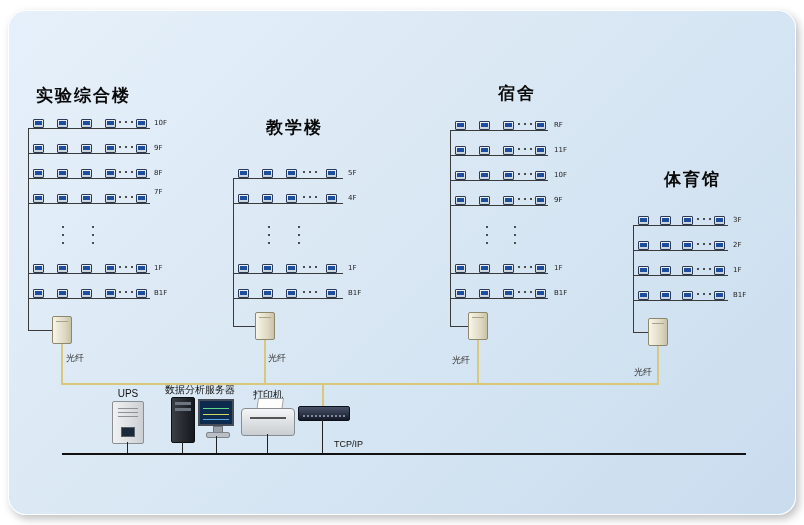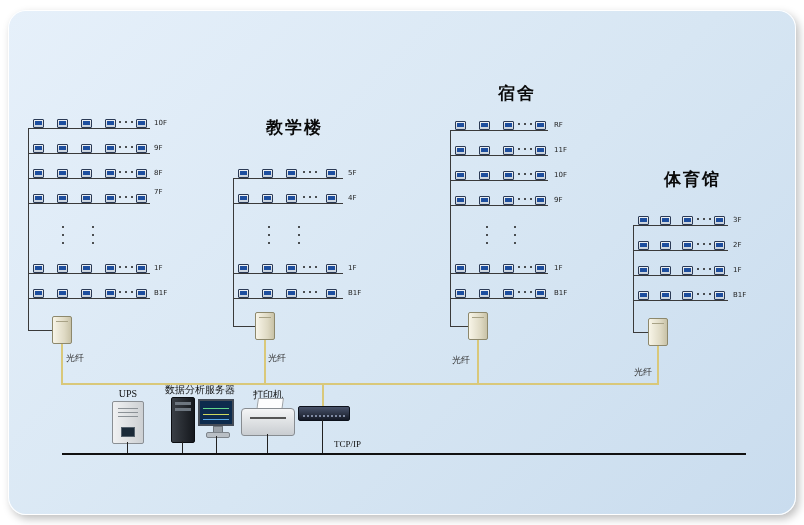--- a/index.html
+++ b/index.html
@@ -15,21 +15,21 @@
   .fiber-label{position:absolute;font-family:"Liberation Serif",serif;font-size:9px;color:#333;white-space:nowrap;}
   .device{position:absolute;width:11px;height:9px;background:linear-gradient(#eef1f4,#c7d0da);
           border:1px solid #2b3a55;border-radius:1px;box-sizing:border-box;}
   .device::after{content:"";position:absolute;left:1px;top:1px;right:1px;height:4px;background:#1d4e9e;}
   .cabinet{position:absolute;width:20px;height:28px;border:1px solid #8d886c;border-radius:2px;
            background:linear-gradient(90deg,#f8f5e8,#ded9c3 65%,#c8c2a7);box-sizing:border-box;}
   .cabinet::after{content:"";position:absolute;left:3px;top:4px;right:3px;height:1px;background:#a8a286;}
   .dots-h{position:absolute;width:16px;height:3px;}
   .dots-v{position:absolute;width:3px;height:20px;}
   .dot{position:absolute;width:2px;height:2px;background:#1a1a1a;border-radius:50%;}
-  .dev-label{position:absolute;font-family:Liberation Serif, serif;font-size:10px;color:#111;
+  .dev-label{position:absolute;font-family:Liberation Sans, sans-serif;font-size:10px;color:#111;
              white-space:nowrap;text-align:center;}
   .drop{position:absolute;width:1px;background:#222;}
   
   #ups{left:112px;top:401px;width:30px;height:41px;background:linear-gradient(90deg,#f0f1f2,#cdd0d3);
        border:1px solid #8a8f94;border-radius:2px;}
   .ups-vent{position:absolute;left:5px;right:5px;height:1px;background:#8b9196;}
   .ups-screen{position:absolute;left:8px;bottom:6px;width:12px;height:8px;background:#1b2a38;border:1px solid #55616c;}
   
   #tower{left:171px;top:397px;width:22px;height:44px;background:linear-gradient(90deg,#3a3f46,#15181d);
          border:1px solid #0c0e12;border-radius:2px;}
@@ -54,20 +54,21 @@
   #ups-label{left:108px;top:388px;width:40px;}
   #server-label{left:157px;top:383px;width:86px;}
   #printer-label{left:247px;top:388px;width:42px;}
 </style>
 </head>
 <body>
 
 <div id="canvas">
   <div id="panel"></div>
   <div id="diagram-layer" class="abs" style="left:0;top:0;width:804px;height:525px;">
+      <div class="b-title" style="left: 36px; top: 84px;">实验综合楼</div>
       <div class="abs" style="left: 28px; top: 128px; width: 1px; height: 202px; background: rgb(58, 58, 58);"></div>
       <div class="abs" style="left: 28px; top: 330px; width: 34px; height: 1px; background: rgb(58, 58, 58);"></div>
       <div class="abs" style="left: 28px; top: 128px; width: 122px; height: 1px; background: rgb(58, 58, 58);"></div>
       <div class="device" style="left: 33px; top: 119px;"></div>
       <div class="device" style="left: 57px; top: 119px;"></div>
       <div class="device" style="left: 81px; top: 119px;"></div>
       <div class="device" style="left: 105px; top: 119px;"></div>
       <div class="device" style="left: 136px; top: 119px;"></div>
       <div class="dots-h" style="left: 119px; top: 121px;">
         <div class="dot" style="left: 0px; top: 0px;"></div>

